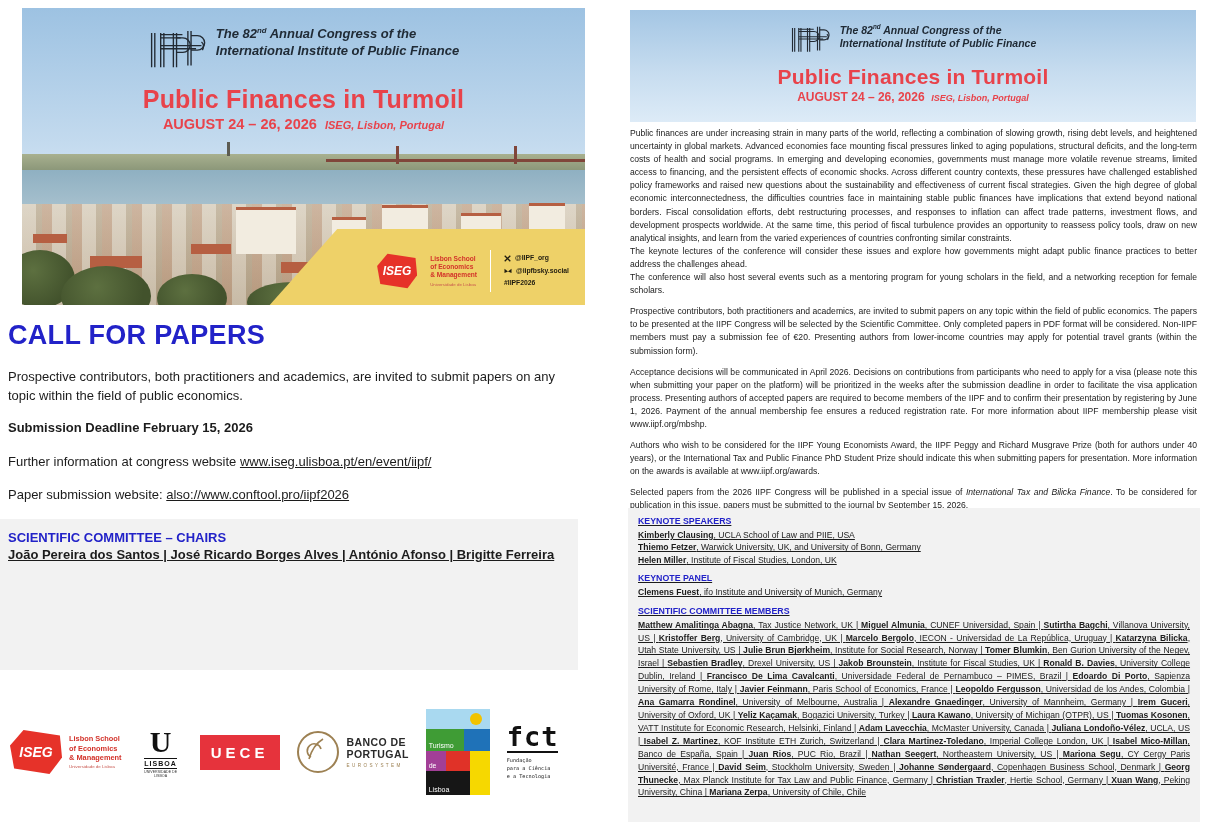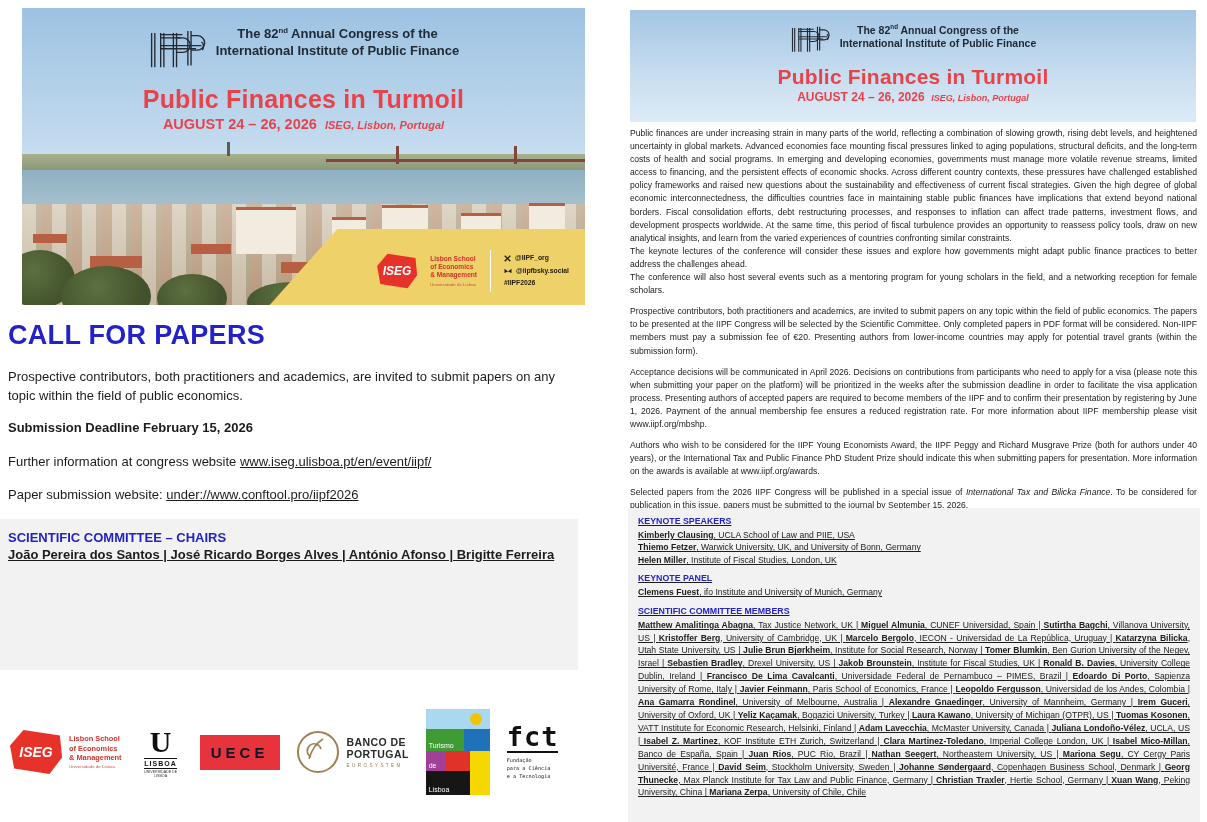--- a/index.html
+++ b/index.html
@@ -25,21 +25,21 @@
   .iseg-mark{width:40px;height:36px;background:#e63229;color:#fff;display:flex;align-items:center;justify-content:center;
     font-style:italic;font-weight:bold;font-size:12px;
     -webkit-clip-path:polygon(26% 2%,96% 14%,100% 62%,76% 98%,8% 86%,0 36%);clip-path:polygon(26% 2%,96% 14%,100% 62%,76% 98%,8% 86%,0 36%);}
   .iseg-txt{color:#d3322a;font-weight:bold;font-size:6.6px;line-height:1.25;}
   .iseg-sub{font-size:4.4px;font-weight:normal;margin-top:2px;color:#c8564e;}
   .band-div{width:1px;height:42px;background:#fff;}
   .soc{font-size:6.8px;font-weight:bold;color:#201c10;line-height:1.9;}
   .soc-row{display:flex;align-items:center;gap:4px;}
   .hdr{position:absolute;left:0;top:18px;width:100%;text-align:center;}
   .hdr-logo-row{display:flex;justify-content:center;align-items:flex-start;gap:10px;}
-  .congress{!;text-align:center;font-weight:bold;color:#202b36;}
+  .congress{!;text-align:left;font-weight:bold;color:#202b36;font-style:italic;}
   .congress-l{font-size:13px;line-height:1.3;}
   .congress-s{font-size:10.5px;line-height:1.3;}
   .big-title{font-weight:800;color:#e8434b;letter-spacing:.2px;}
   .date-line{font-weight:800;color:#e8434b;}
   .venue{font-style:italic;font-weight:bold;}
   .lp-abs{position:absolute;left:8px;width:572px;}
   .call-title{font-size:27px;font-weight:800;color:#2222c8;letter-spacing:.3px;}
   .body13{font-size:13px;line-height:19px;color:#1c1c1c;}
   .b{font-weight:bold;}
   .lnk{text-decoration:underline;color:#1c1c1c;}
@@ -48,21 +48,21 @@
   .h-blue{font-size:13px;font-weight:800;color:#2222c8;}
   .pline{font-size:13px;line-height:19px;}
   .logos{position:absolute;left:10px;top:706px;width:577px;height:92px;display:flex;align-items:center;gap:17px;}
   .iseg-mark-big{width:52px;height:46px;font-size:14px;}
   .logo-iseg{display:flex;align-items:center;gap:7px;}
   .iseg-txt-big{font-size:7.4px;}
   .logo-ul{display:flex;flex-direction:column;align-items:center;width:44px;color:#111;}
   .ul-u{font-family:"Liberation Serif",serif;font-size:30px;font-weight:bold;line-height:1;}
   .ul-n{font-size:7px;font-weight:bold;letter-spacing:1px;margin-top:1px;border-top:1px solid #111;border-bottom:1px solid #111;padding:1px 0;}
   .ul-sub{font-size:3.6px;margin-top:1px;text-align:center;color:#333;}
-  .logo-uece{width:80px;height:35px;background:#e6333c;color:#0f172a;display:flex;align-items:center;justify-content:center;
+  .logo-uece{width:80px;height:35px;background:#e6333c;color:#ffffff;display:flex;align-items:center;justify-content:center;
     font-size:15px;font-weight:bold;letter-spacing:4px;}
   .logo-bdp{display:flex;align-items:center;gap:8px;}
   .bdp-circ{width:38px;height:38px;border-radius:50%;border:2px solid #9d8153;position:relative;}
   .bdp-txt{color:#2a2a2a;font-weight:bold;font-size:10.5px;letter-spacing:.4px;line-height:1.2;}
   .bdp-sub{font-size:4.6px;color:#9d8153;letter-spacing:2.4px;font-weight:normal;margin-top:2px;}
   .logo-tur{position:relative;width:64px;height:86px;}
   .tur-cell{position:absolute;color:#fff;font-size:7px;display:flex;align-items:flex-end;padding:2px 0 2px 3px;box-sizing:border-box;}
   .logo-fct{display:flex;flex-direction:column;}
   .fct-word{font-size:27px;font-weight:800;letter-spacing:1px;color:#111;line-height:1;border-bottom:2.5px solid #111;padding-bottom:1px;font-family:"DejaVu Sans Mono",monospace;}
   .fct-sub{font-family:"DejaVu Sans Mono",monospace;font-size:5.2px;color:#222;margin-top:4px;line-height:1.5;}
@@ -177,21 +177,21 @@
 
     <div class="lp-abs body13" style="top:367px;">Prospective contributors, both practitioners and academics, are invited to submit papers on any topic within the field of public economics.</div>
 
     <div class="lp-abs body13 b" style="top:418px;">Submission Deadline February 15, 2026</div>
 
     <div class="lp-abs body13" style="top:452px;">
       <span>Further information at congress website </span><a class="lnk">www.iseg.ulisboa.pt/en/event/iipf/</a>
     </div>
 
     <div class="lp-abs body13" style="top:485px;">
-      <span>Paper submission website: </span><a class="lnk">under://www.conftool.pro/iipf2026</a>
+      <span>Paper submission website: </span><a class="lnk">also://www.conftool.pro/iipf2026</a>
     </div>
 
     <div class="gray-left">
       <div class="h-blue">SCIENTIFIC COMMITTEE – CHAIRS</div>
       <div style="text-decoration:underline;" class="pline b">João Pereira dos Santos | José Ricardo Borges Alves | António Afonso | Brigitte Ferreira</div>
     </div>
 
     <div class="logos">
       <div class="logo-iseg">
         <div class="iseg-mark iseg-mark-big">

